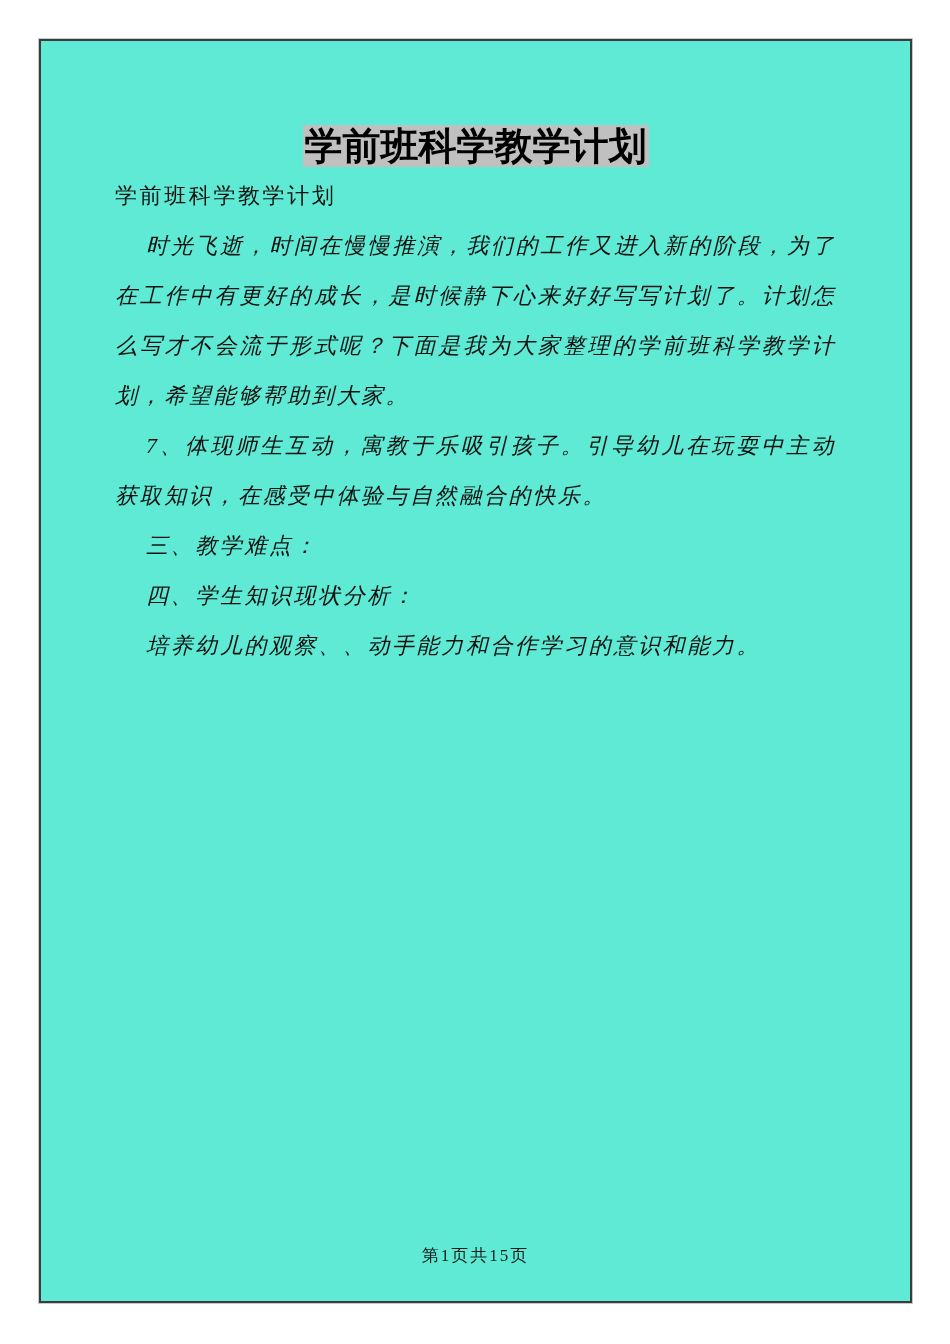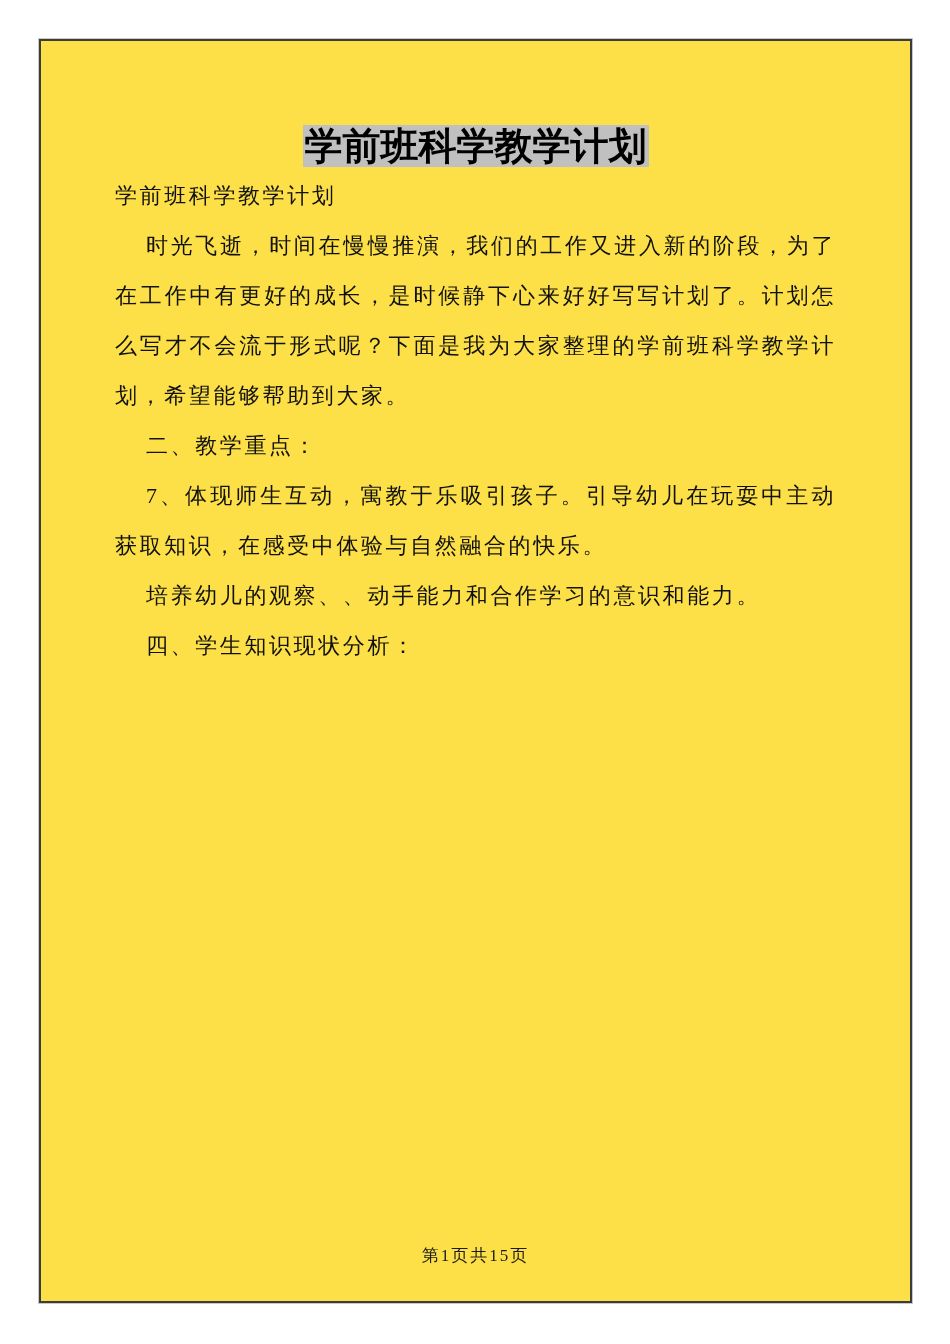--- a/index.html
+++ b/index.html
@@ -11,21 +11,21 @@
     font-family: "Liberation Serif", "DejaVu Serif", serif;
   }
   .page {
     position: absolute;
     left: 39px;
     top: 39px;
     width: 869px;
     height: 1260px;
     border: 2px solid #3c3c3c;
     outline: 1px solid #c8c8c8;
-    background: #fde047;
+    background: #5eead4;
     box-sizing: content-box;
   }
   .page-inner {
     position: relative;
     height: 100%;
     padding: 84px 74px 0 74px;
     box-sizing: border-box;
     overflow: hidden;
   }
   .doc-title {
@@ -47,20 +47,21 @@
     margin: 0;
     font-size: 22px;
     line-height: 50px;
     letter-spacing: 2.6px;
     color: #111111;
     text-align: justify;
     font-weight: normal;
   }
   .para.indent {
     text-indent: 31px;
+    font-style: italic;
   }
   .page-footer {
     position: absolute;
     bottom: 34px;
     left: 0;
     right: 0;
     text-align: center;
     font-size: 17px;
     color: #1c1c1c;
     letter-spacing: 2px;
@@ -75,24 +76,24 @@
 <div class="page">
   <div class="page-inner">
 
     <h1 class="doc-title">
       <span class="hl">学前班科学教学计划</span>
     </h1>
 
     <div class="doc-body" id="doc-body">
         <p class="para">学前班科学教学计划</p>
         <p class="para indent">时光飞逝，时间在慢慢推演，我们的工作又进入新的阶段，为了在工作中有更好的成长，是时候静下心来好好写写计划了。计划怎么写才不会流于形式呢？下面是我为大家整理的学前班科学教学计划，希望能够帮助到大家。</p>
-        <p class="para indent">二、教学重点：</p>
         <p class="para indent">7、体现师生互动，寓教于乐吸引孩子。引导幼儿在玩耍中主动获取知识，在感受中体验与自然融合的快乐。</p>
+        <p class="para indent">三、教学难点：</p>
+        <p class="para indent">四、学生知识现状分析：</p>
         <p class="para indent">培养幼儿的观察、、动手能力和合作学习的意识和能力。</p>
-        <p class="para indent">四、学生知识现状分析：</p>
       </div>
 
     <div class="page-footer">
       <span>第1页</span><span class="total">共15页</span>
     </div>
 
   </div>
 </div>
 
 </body></html>

